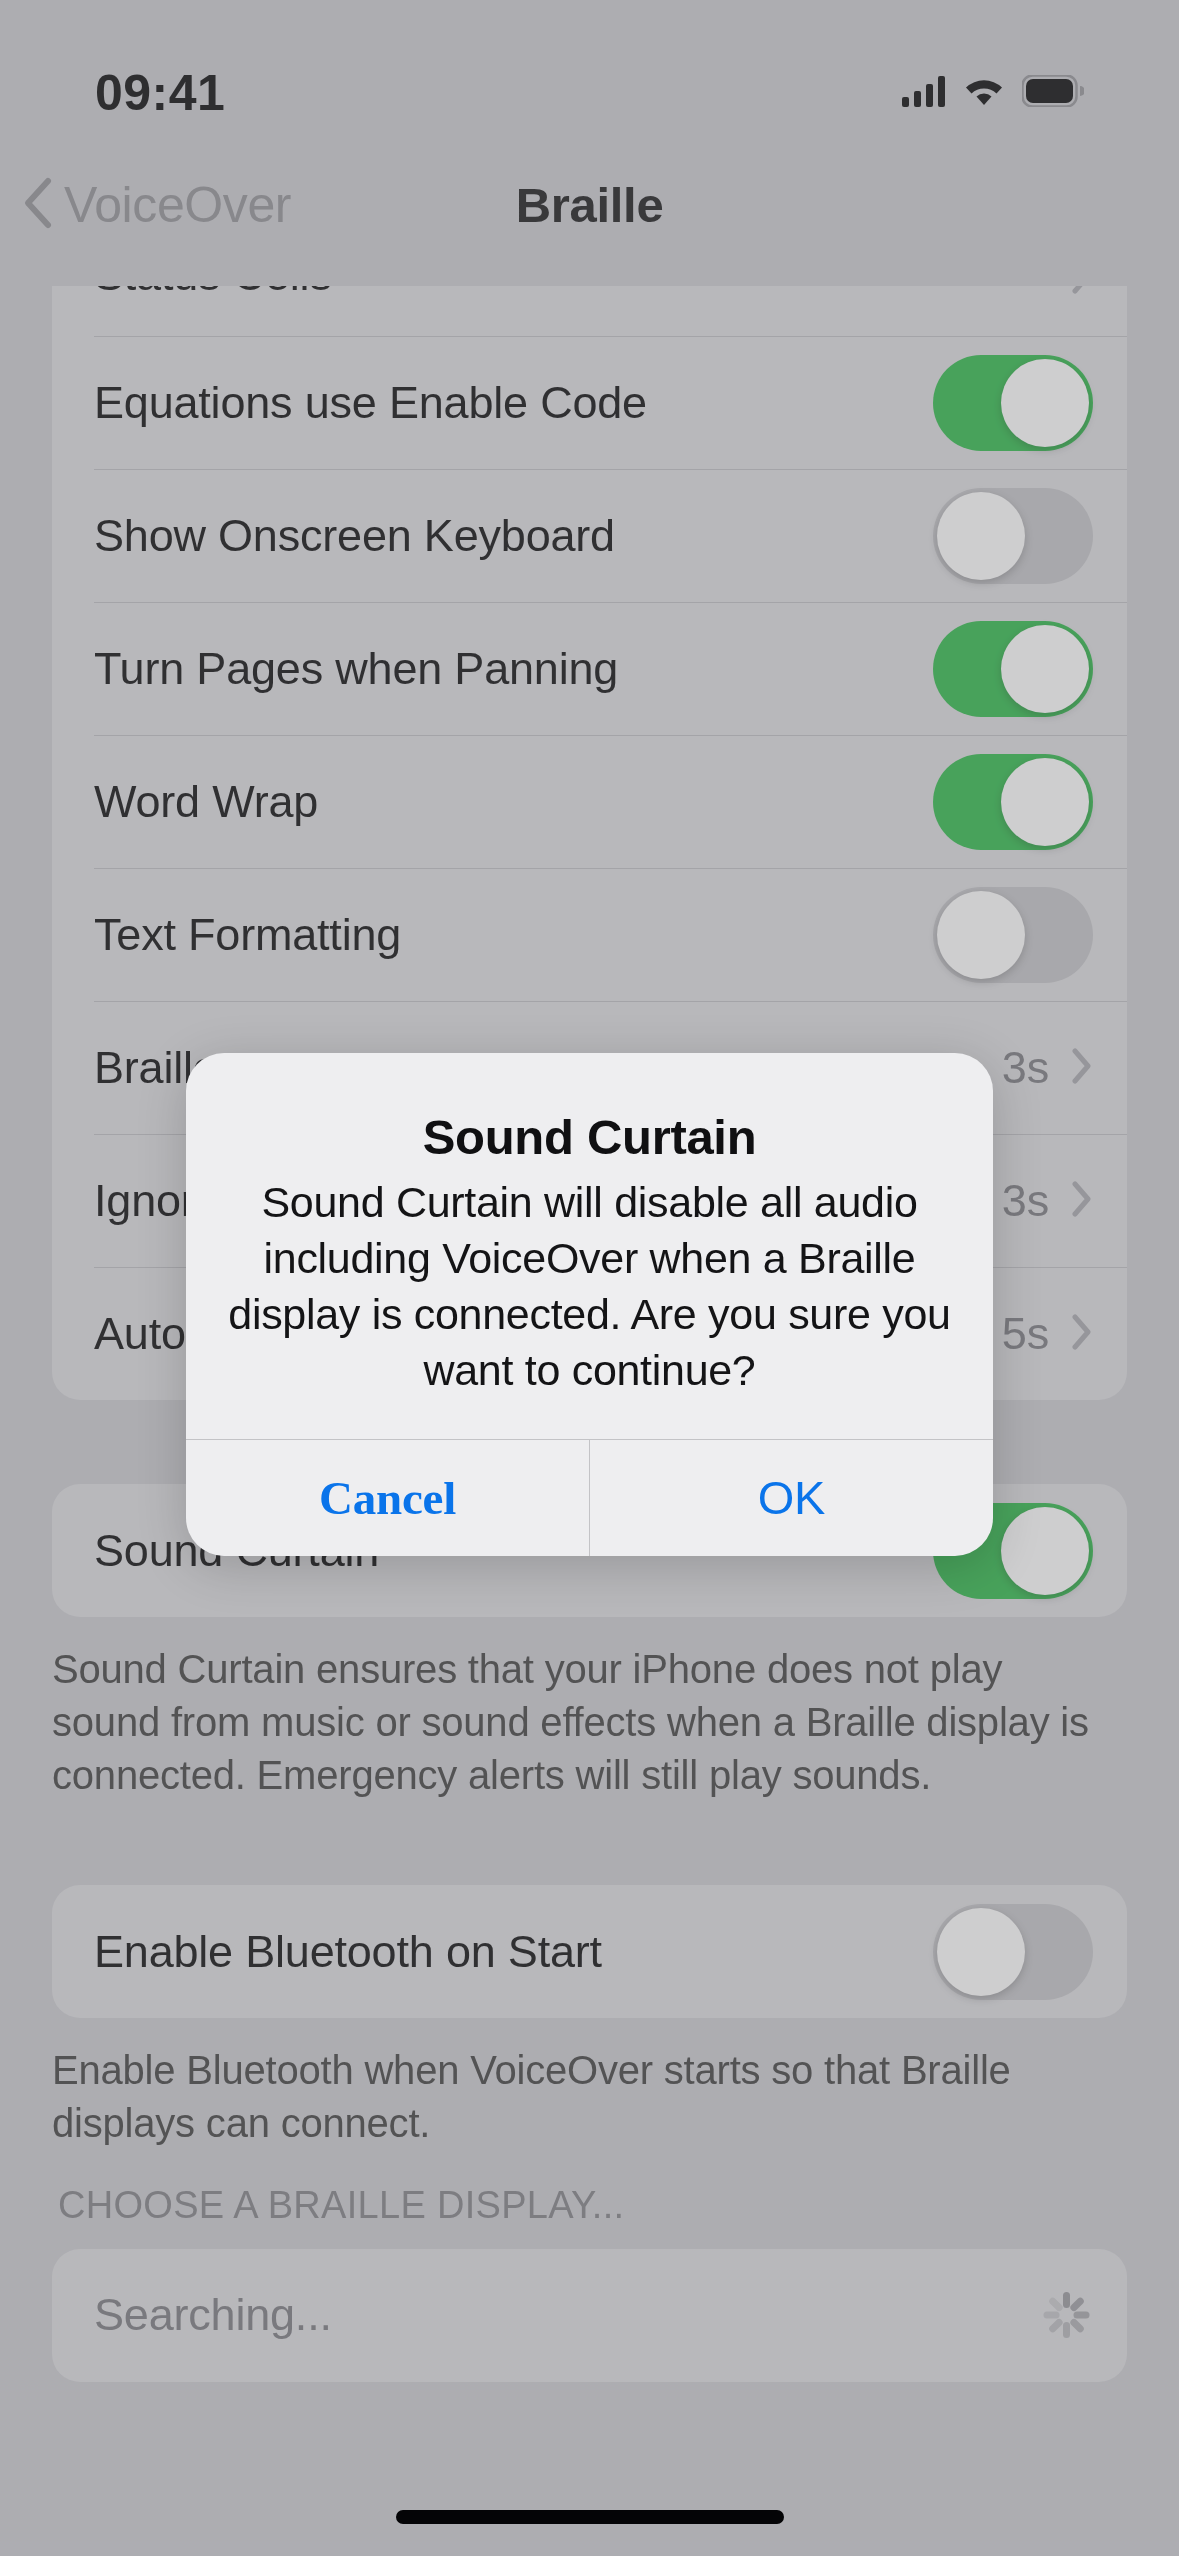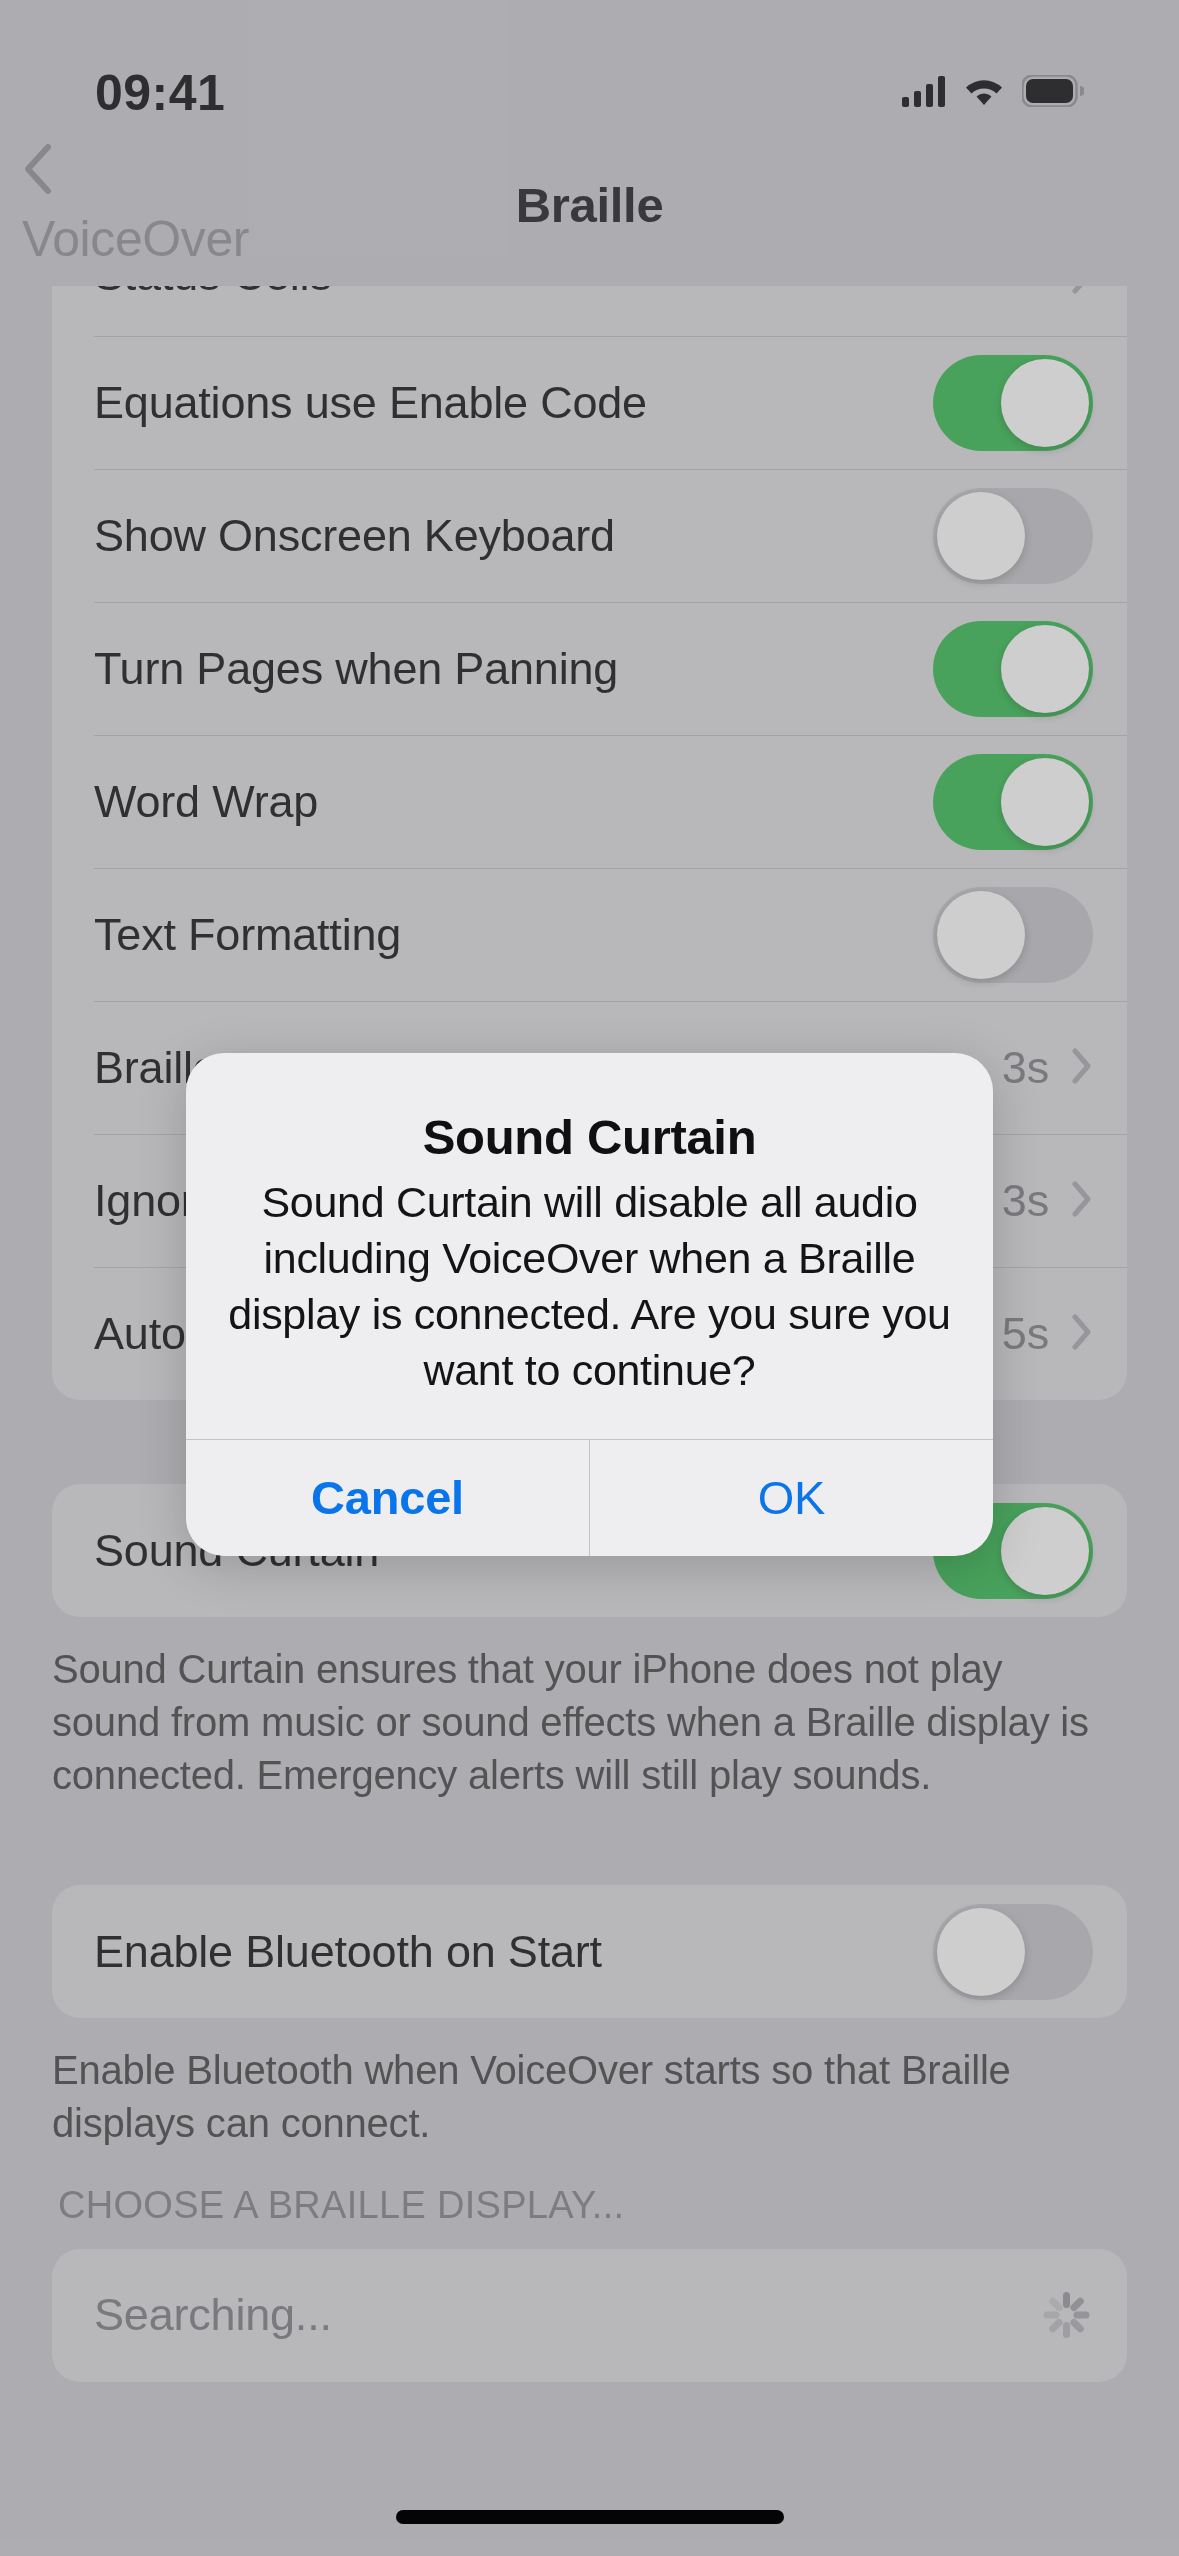--- a/index.html
+++ b/index.html
@@ -26,21 +26,21 @@
   }
   .sb-right { display:flex; align-items:center; gap:16px; }
   .sb-icon { display:block; }
 
   
   .navbar {
     position:absolute; top:150px; left:0; width:1179px; height:110px;
     display:flex; align-items:center;
   }
   .nav-back {
-    position:absolute; left:22px; display:flex; gap:10px;flex-direction:column;
+    position:absolute; left:22px; display:flex; align-items:center; gap:10px;
   }
   .nav-chevron { display:block; }
   .nav-back-label {
     font-size:50px; color:#8b8b90; letter-spacing:-0.4px;
   }
   .nav-title {
     position:absolute; left:0; width:1179px; text-align:center;
     font-size:49px; font-weight:700; color:#1a1a1c; letter-spacing:-0.3px;
   }
 
@@ -149,21 +149,21 @@
     font-size:43px; line-height:1.30; color:#141416; letter-spacing:-0.3px;
   }
   .alert-actions {
     display:flex; border-top:1px solid #c3c3c6;
   }
   .alert-btn {
     flex:1; height:116px;
     display:flex; align-items:center; justify-content:center;
     font-size:47px; color:#0a74ea; letter-spacing:-0.2px;
   }
-  .alert-btn.cancel { font-weight:700; border-right:1px solid #c3c3c6; }
+  .alert-btn.cancel { font-weight:700; border-right:1px solid #c3c3c6;font-family:Liberation Serif, serif; }
 
   
   .home-indicator {
     position:absolute; left:50%; bottom:32px;
     width:388px; height:14px; margin-left:-194px;
     border-radius:8px; background:#040406;
   }
 </style>
 </head>
 <body>

